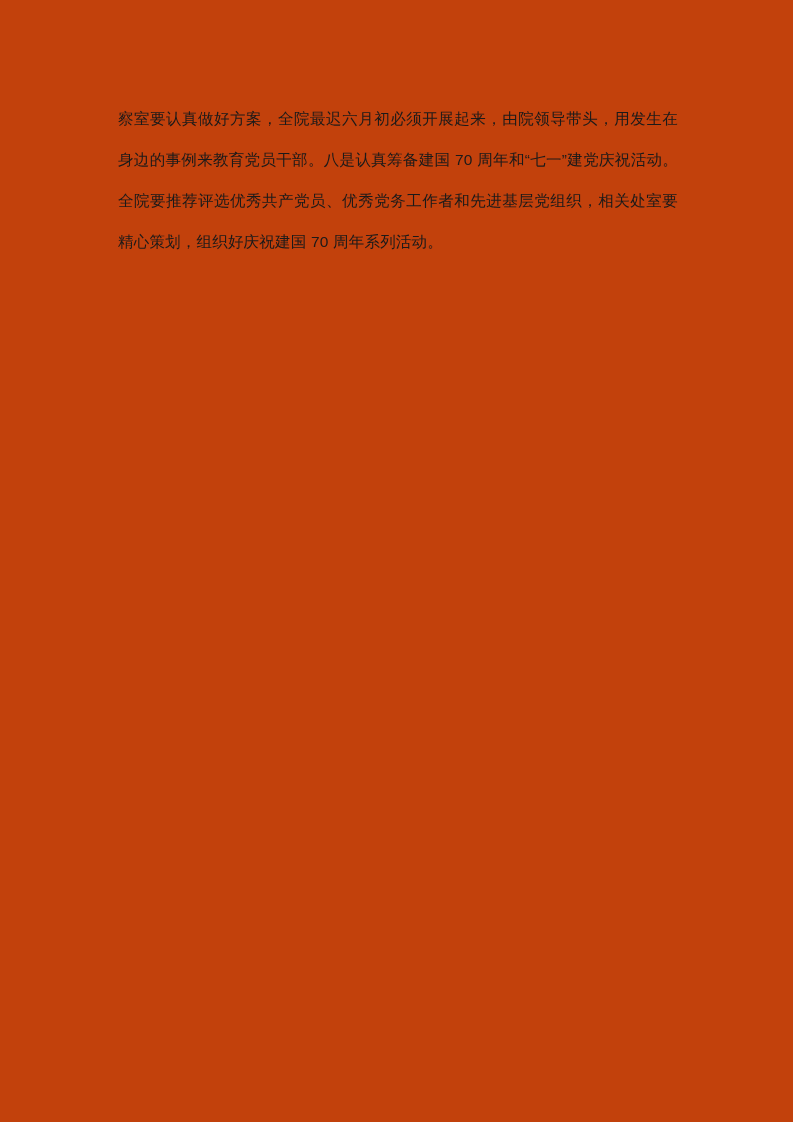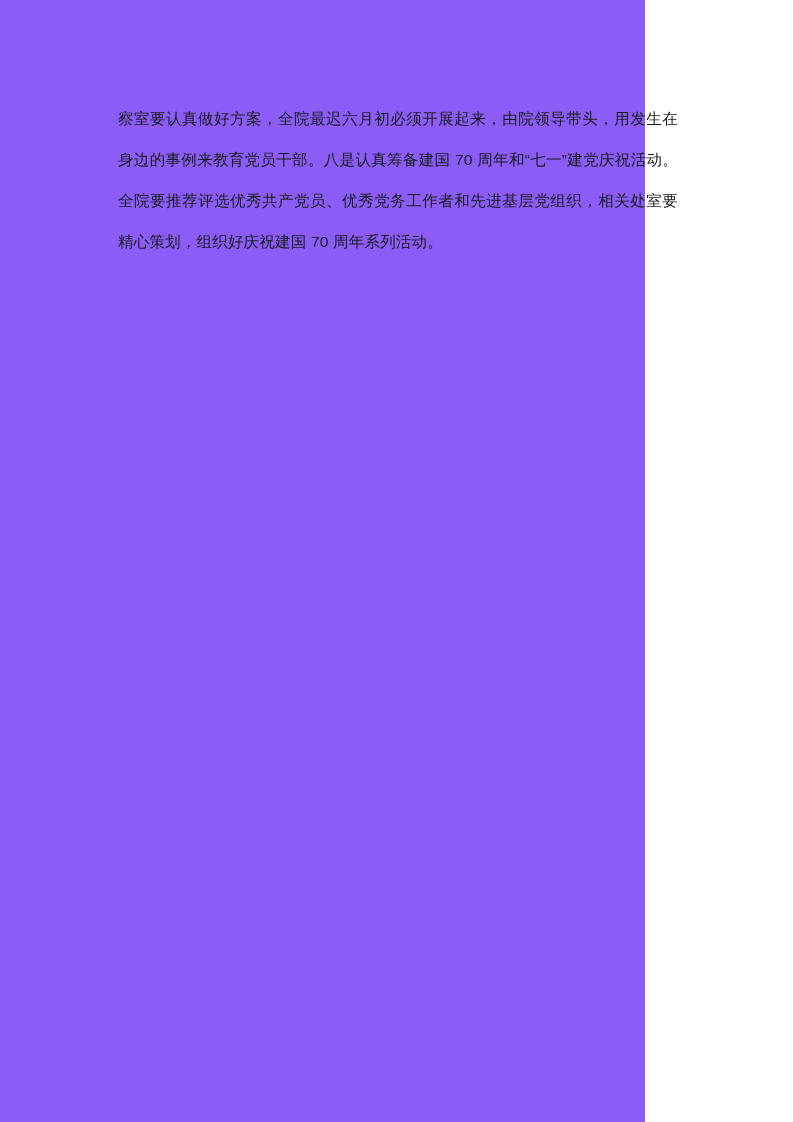--- a/index.html
+++ b/index.html
@@ -9,23 +9,23 @@
   }
   body {
     width: 793px;
     height: 1122px;
     font-family: "Liberation Sans", "DejaVu Sans", sans-serif;
     color: #000000;
     overflow: hidden;
   }
   .page {
     position: relative;
-    width: 645px;
+    width: 793px;
     height: 1122px;
-    background: #8b5cf6;
+    background: #c2410c;
     box-sizing: border-box;
   }
   .doc-body {
     position: absolute;
     left: 118px;
     top: 98px;
     width: 560px;
   }
   .paragraph {
     font-size: 15.5px;

